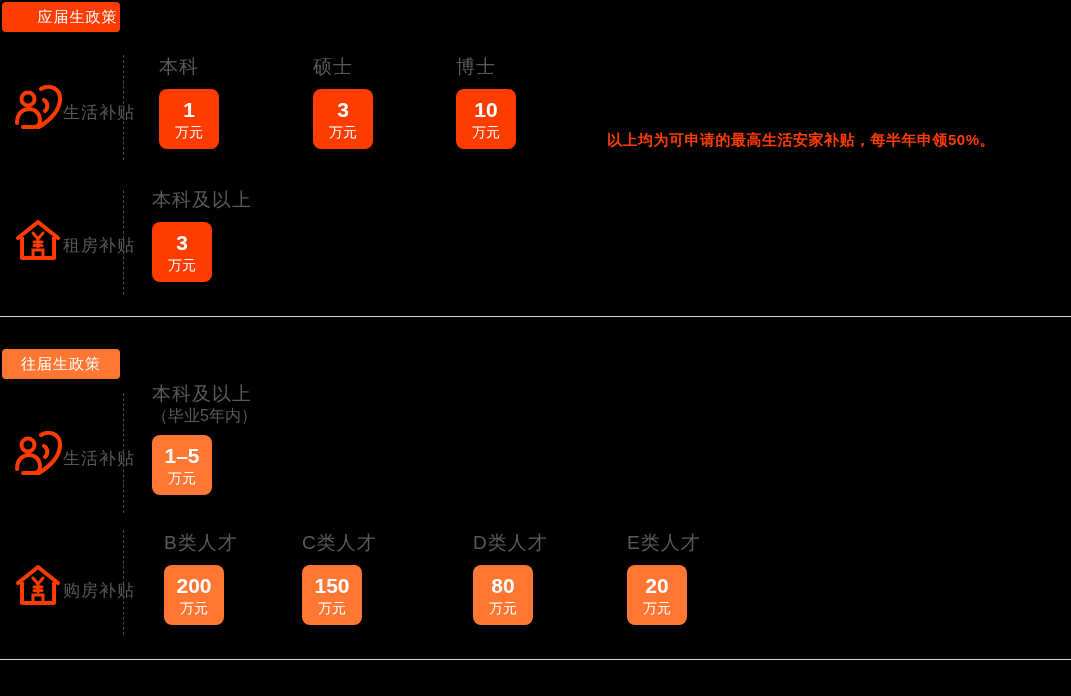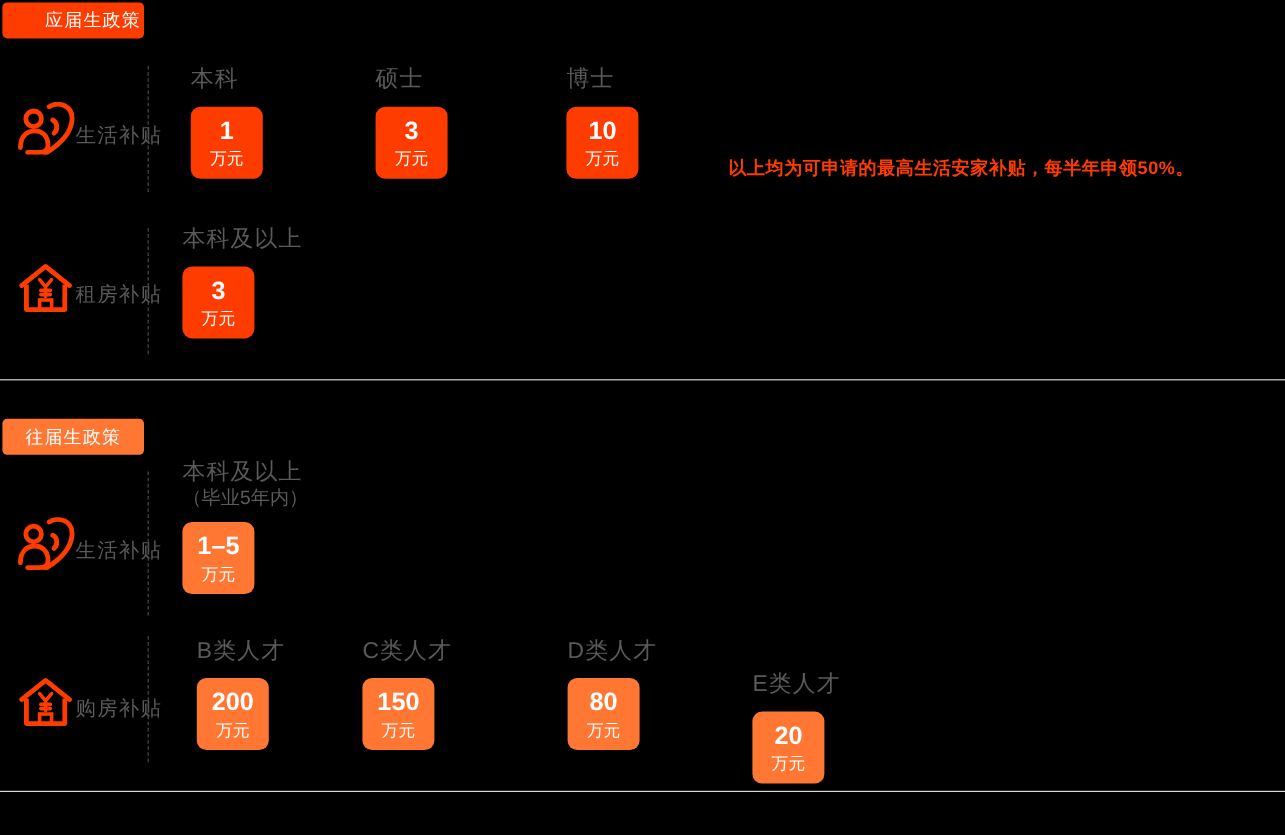--- a/index.html
+++ b/index.html
@@ -168,21 +168,21 @@
   </div>
 
   <div class="item" style="left:313px; top:55px;">
     <span class="item-head">硕士</span>
     <div class="amount-box tone-deep">
       <span class="amount-value">3</span>
       <span class="amount-unit">万元</span>
     </div>
   </div>
 
-  <div class="item" style="left:472px; top:55px;">
+  <div class="item" style="left:456px; top:55px;">
     <span class="item-head">博士</span>
     <div class="amount-box tone-deep">
       <span class="amount-value">10</span>
       <span class="amount-unit">万元</span>
     </div>
   </div>
 
   <div class="note note-living">以上均为可申请的最高生活安家补贴，每半年申领50%。</div>
 
   <div class="label-col" style="top:185px; height:110px;">
@@ -266,21 +266,21 @@
   </div>
 
   <div class="item" style="left:473px; top:531px;">
     <span class="item-head">D类人才</span>
     <div class="amount-box tone-light">
       <span class="amount-value">80</span>
       <span class="amount-unit">万元</span>
     </div>
   </div>
 
-  <div class="item" style="left:627px; top:559px;">
+  <div class="item" style="left:627px; top:531px;">
     <span class="item-head">E类人才</span>
     <div class="amount-box tone-light">
       <span class="amount-value">20</span>
       <span class="amount-unit">万元</span>
     </div>
   </div>
 
   <div class="hrule hrule-bottom"></div>
 
 </div>

